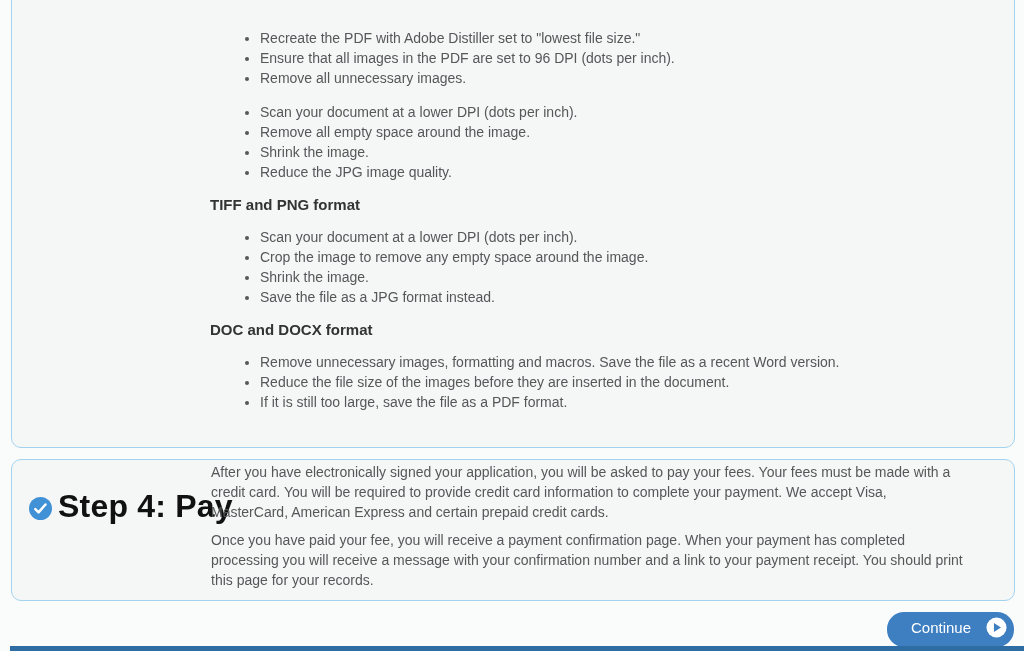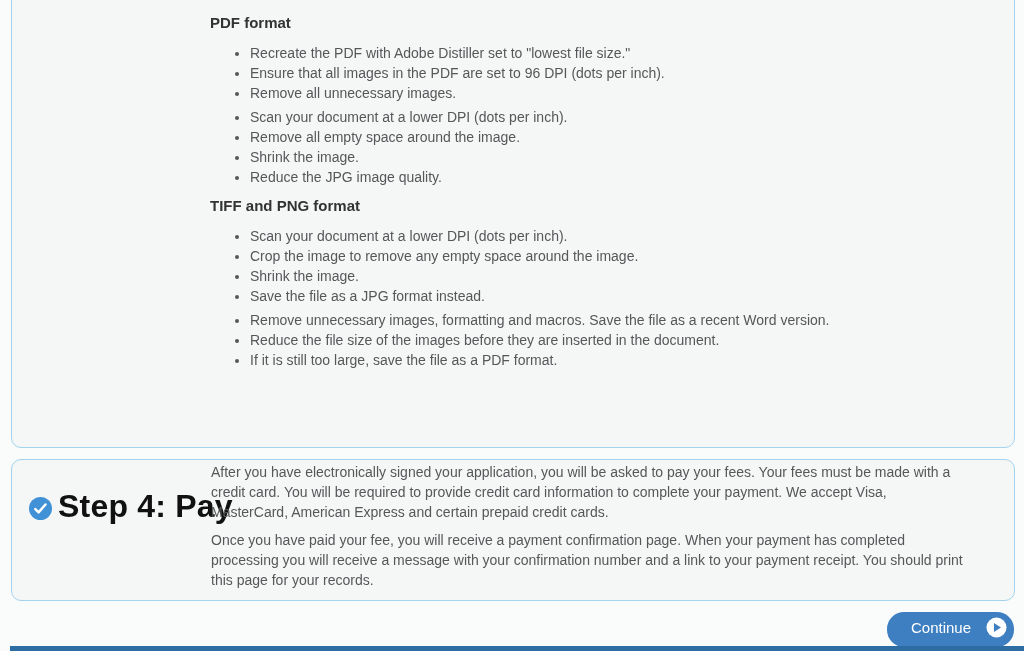--- a/index.html
+++ b/index.html
@@ -28,21 +28,21 @@
   }
   .panel-formats{top:-20px;height:468px;}
   .panel-step4{top:459px;height:142px;}
 
   .panel-content{padding:33px 30px 0 198px;color:var(--text-body);font-size:14px;}
   .panel-content h3{
     margin:10px 0 12px;font-size:15px;line-height:17px;
     font-weight:bold;color:var(--text-heading);
   }
   .panel-content h3:first-child{margin-top:0;}
-  .panel-content ul{margin:4px;padding:0 0 0 36px;}
+  .panel-content ul{margin:14px;padding:0 0 0 36px;}
   .panel-content li{line-height:20px;}
   .panel-content li::marker{color:var(--text-body);}
 
   .step4-title{
     position:absolute;left:17px;top:33px;padding-left:29px;
     font-size:32px;line-height:26px;font-weight:bold;color:var(--title-black);
     letter-spacing:0.2px;
   }
   .check-icon{position:absolute;left:0;top:3px;width:23px;height:23px;display:block;}
   .step4-body{
@@ -66,21 +66,20 @@
     position:absolute;left:10px;right:0;top:646px;height:5px;
     background:var(--bar-blue);
   }
 </style>
 </head>
 <body>
 
 <section class="panel panel-formats">
   <div class="panel-content">
 
-    <h3>PDF format</h3>
     <ul>
       <li>Recreate the PDF with Adobe Distiller set to "lowest file size."</li>
       <li>Ensure that all images in the PDF are set to 96 DPI (dots per inch).</li>
       <li>Remove all unnecessary images.</li>
     </ul>
 
     <ul>
       <li>Scan your document at a lower DPI (dots per inch).</li>
       <li>Remove all empty space around the image.</li>
       <li>Shrink the image.</li>
@@ -88,20 +87,21 @@
     </ul>
 
     <h3>TIFF and PNG format</h3>
     <ul>
       <li>Scan your document at a lower DPI (dots per inch).</li>
       <li>Crop the image to remove any empty space around the image.</li>
       <li>Shrink the image.</li>
       <li>Save the file as a JPG format instead.</li>
     </ul>
 
+    <h3>DOC and DOCX format</h3>
     <ul>
       <li>Remove unnecessary images, formatting and macros. Save the file as a recent Word version.</li>
       <li>Reduce the file size of the images before they are inserted in the document.</li>
       <li>If it is still too large, save the file as a PDF format.</li>
     </ul>
 
   </div>
 </section>
 
 <section class="panel panel-step4">

